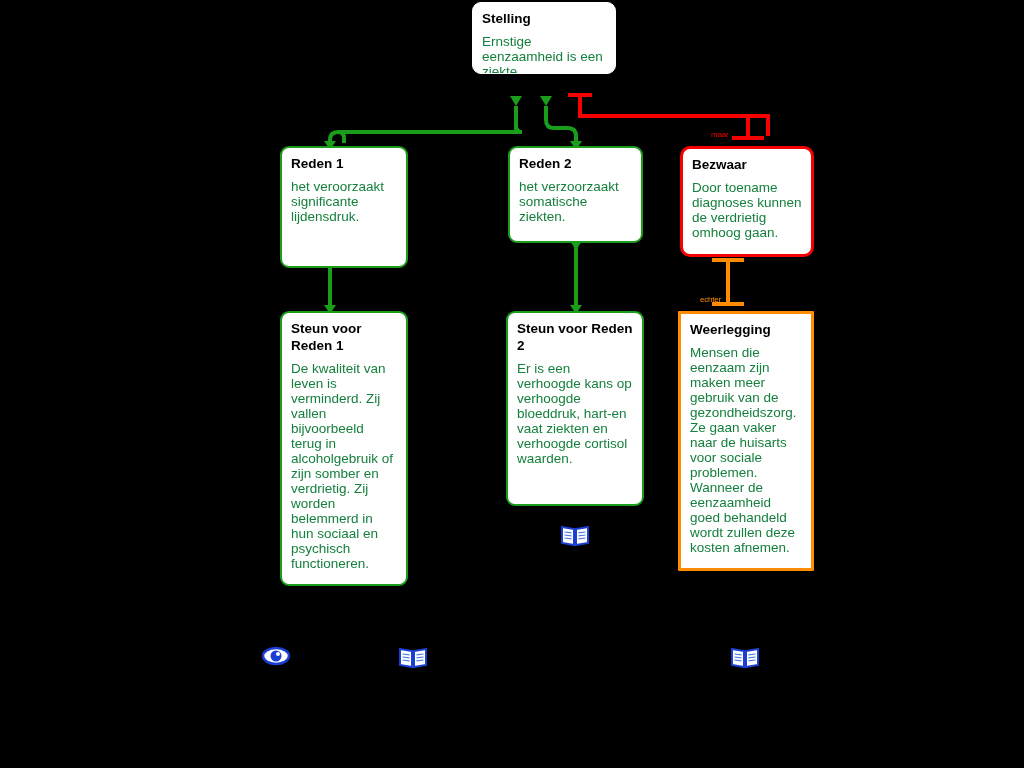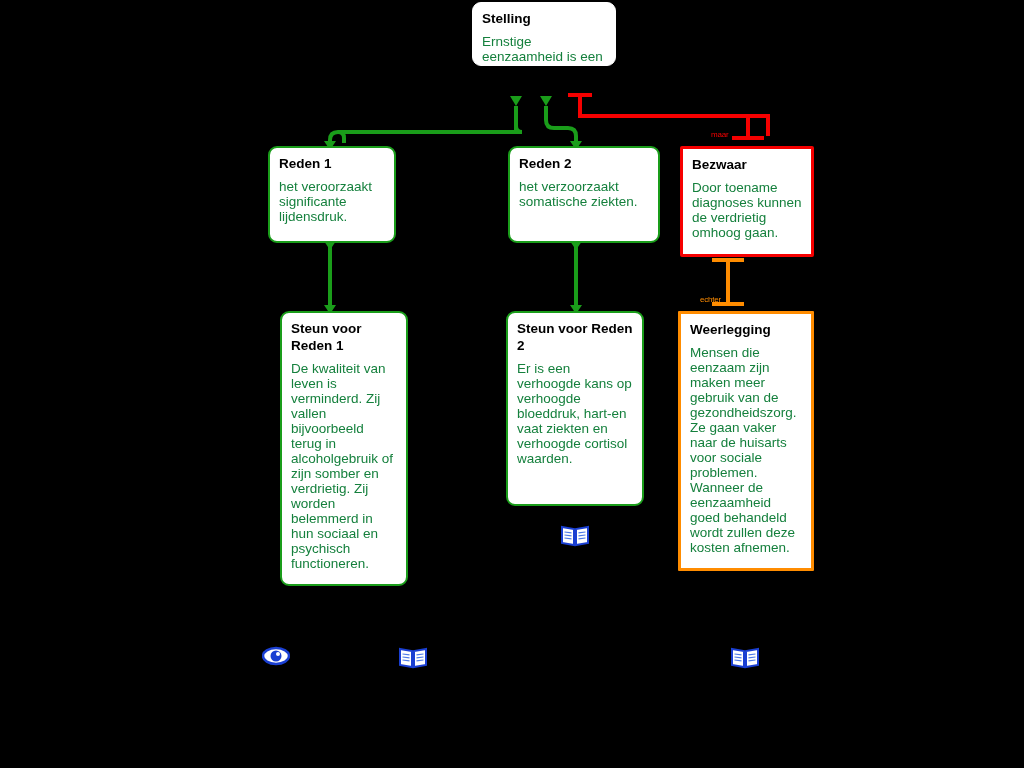--- a/index.html
+++ b/index.html
@@ -57,21 +57,21 @@
     border-radius: 9px;
   }
   
   .node.reason {
     border: 2px solid #1a9d1a;
     border-radius: 9px;
   }
   
   .node.objection {
     border: 3px solid #f60000;
-    border-radius: 2px;
+    border-radius: 10px;
   }
   
   .node.rebuttal {
     border: 3px solid #ff8c00;
     border-radius: 1px;
   }
   .conn-label {
     position: absolute;
     font-size: 8px;
     line-height: 9px;
@@ -147,31 +147,31 @@
   <div class="conn-label green" style="left:546px; top:131px;">want</div>
 
   <div class="conn-label red" style="left:711px; top:130px;">maar</div>
 
   <div class="conn-label green" style="left:313px; top:294px;">want</div>
 
   <div class="conn-label green" style="left:548px; top:294px;">want</div>
 
   <div class="conn-label orange" style="left:700px; top:295px;">echter</div>
 
-  <div class="node claim" style="left:472px; top:2px; width:144px; height:64px;">
+  <div class="node claim" style="left:472px; top:2px; width:144px; height:72px;">
     <div class="title">Stelling</div>
     <div class="body">Ernstige eenzaamheid is een ziekte</div>
   </div>
 
-  <div class="node reason" style="left:268px; top:146px; width:128px; height:97px;">
+  <div class="node reason" style="left:280px; top:146px; width:128px; height:122px;">
     <div class="title">Reden 1</div>
     <div class="body">het veroorzaakt significante lijdensdruk.</div>
   </div>
 
-  <div class="node reason" style="left:508px; top:146px; width:152px; height:97px;">
+  <div class="node reason" style="left:508px; top:146px; width:135px; height:97px;">
     <div class="title">Reden 2</div>
     <div class="body">het verzoorzaakt somatische ziekten.</div>
   </div>
 
   <div class="node objection" style="left:680px; top:146px; width:134px; height:111px;">
     <div class="title">Bezwaar</div>
     <div class="body">Door toename diagnoses kunnen de verdrietig omhoog gaan.</div>
   </div>
 
   <div class="node reason" style="left:280px; top:311px; width:128px; height:275px;">

